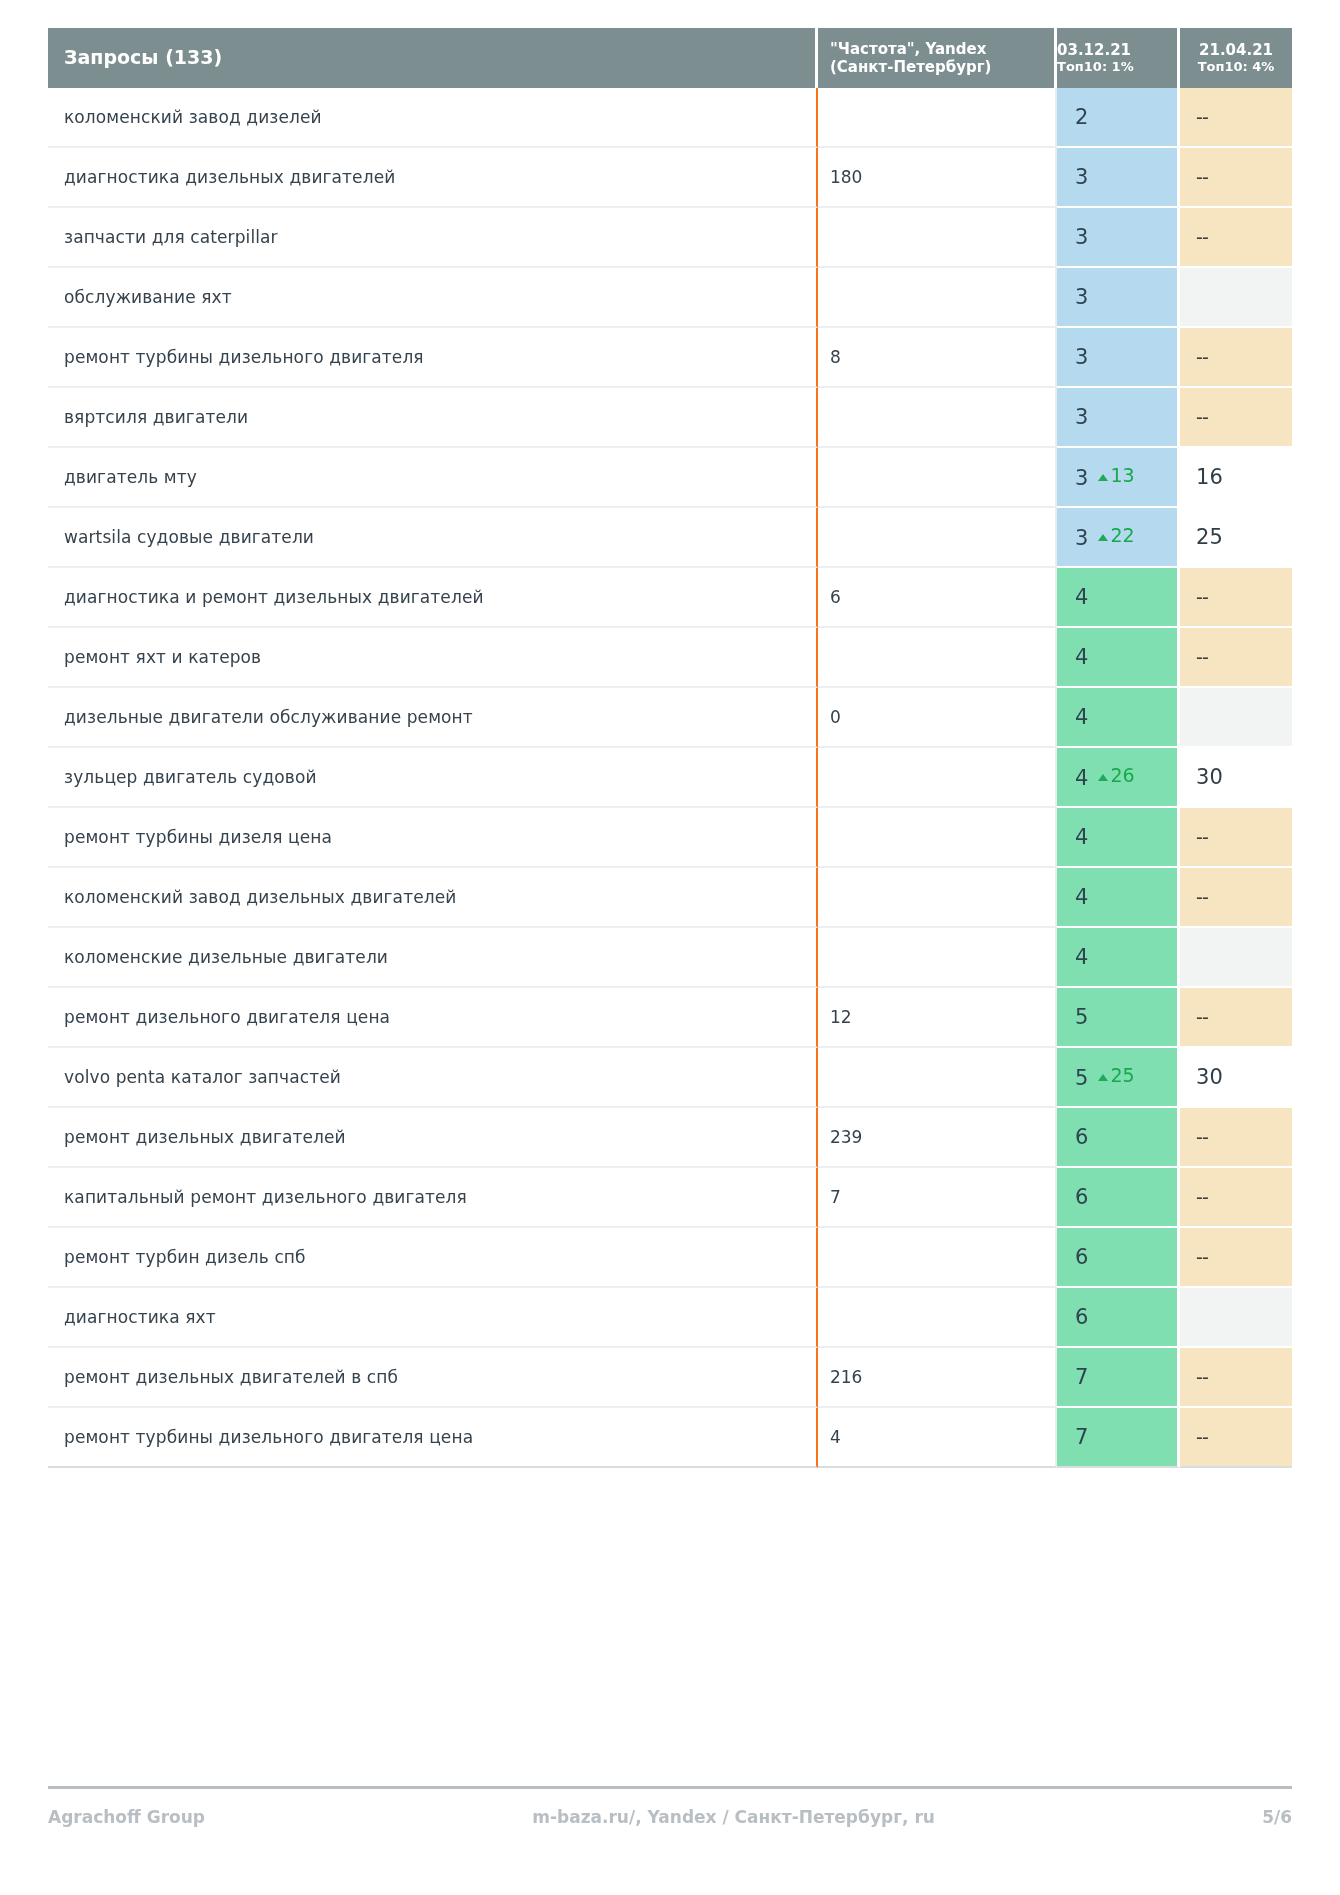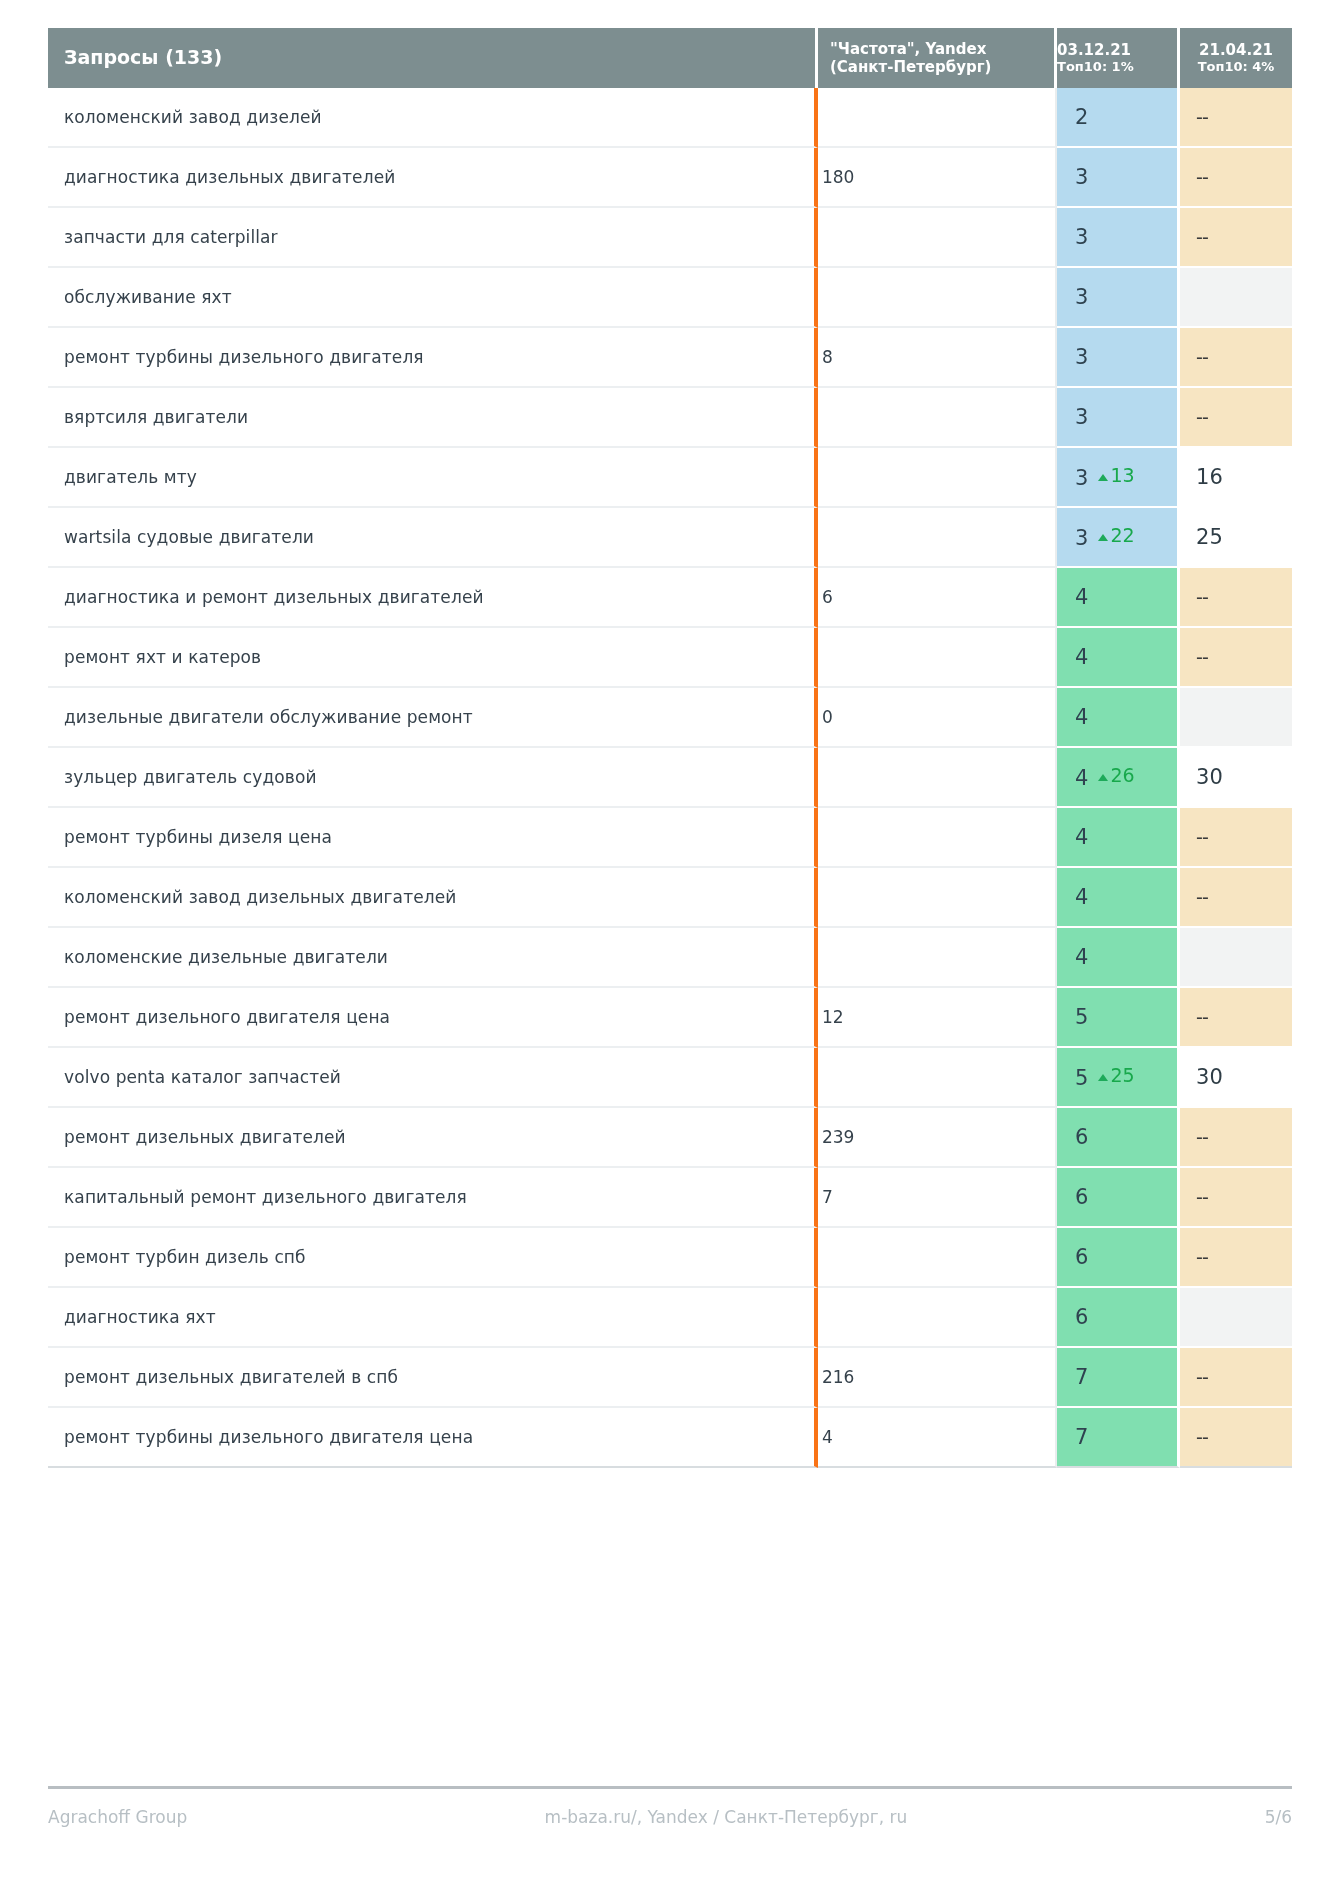--- a/index.html
+++ b/index.html
@@ -62,25 +62,25 @@
     font-size: 17px;
     vertical-align: middle;
     border-bottom: 2px solid #eceff1;
     background: #ffffff;
   }
   tbody tr:last-child td { border-bottom: 2px solid #d8dde0; }
 
   td.c-query {
     padding-left: 16px;
     color: #36424c;
-    border-right: 4px solid #f97316;
+    border-right: 2px solid #f97316;
     letter-spacing: 0.1px;
   }
   td.c-freq {
-    padding-left: 4px;
+    padding-left: 12px;
     color: #36424c;
     border-right: 2px solid #e9edee;
   }
   td.c-pos {
     text-align: left;
     padding-left: 18px;
     font-size: 21px;
     color: #2f4350;
     border-right: 3px solid #ffffff;
     border-bottom: 2px solid #ffffff;
@@ -127,20 +127,21 @@
     right: 48px;
     bottom: 58px;
     height: 40px;
     border-top: 3px solid #b8bec2;
     display: flex;
     align-items: center;
     justify-content: center;
     color: #b7bfc4;
     font-size: 17px;
     padding-top: 8px;
+    font-weight: bold;
   }
   .footer .f-left   { flex: 0 0 auto; }
   .footer .f-center { flex: 1 1 auto; text-align: center; }
   .footer .f-right  { flex: 0 0 auto; }
 </style>
 </head>
 <body>
 
 <div class="page">
 

